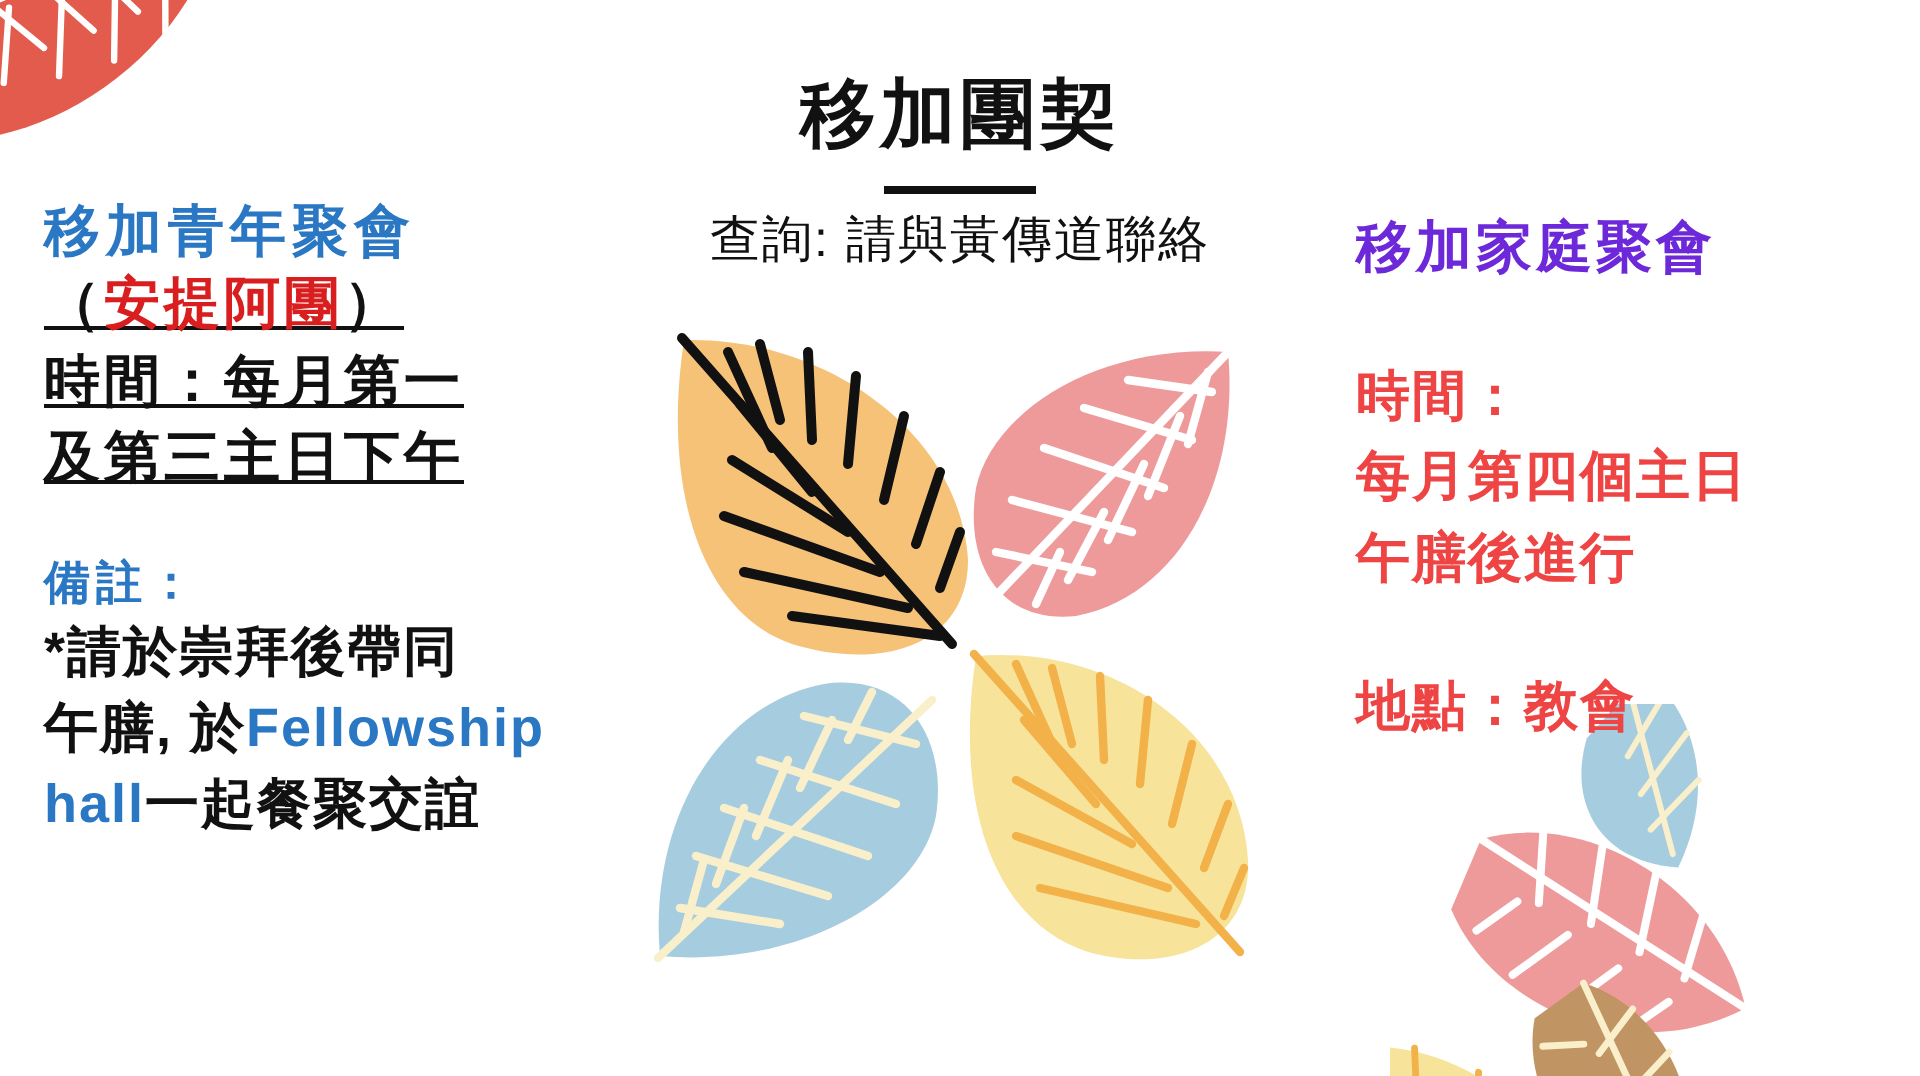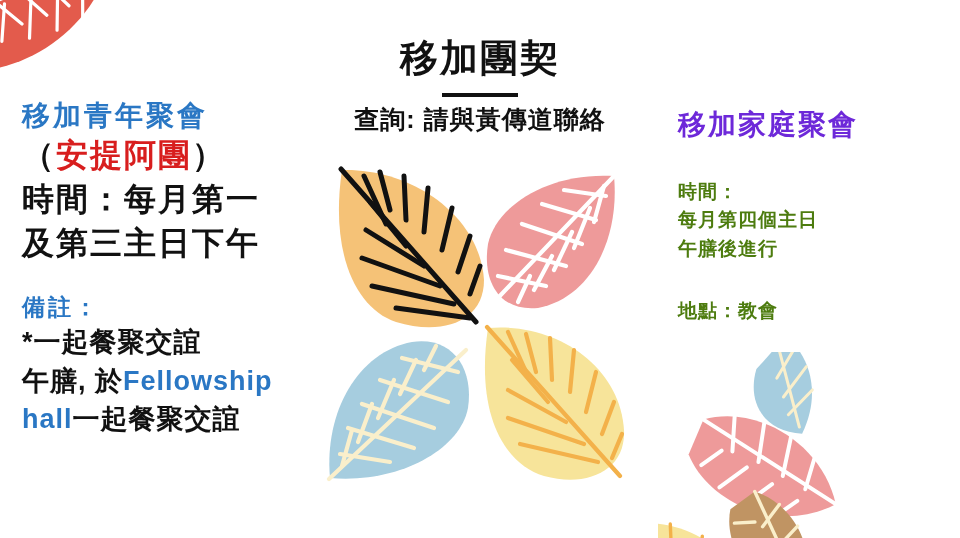--- a/index.html
+++ b/index.html
@@ -7,20 +7,21 @@
     padding: 0;
     background: #ffffff;
   }
   #slide {
     position: relative;
     width: 868px;
     height: 538px;
     background: #ffffff;
     overflow: hidden;
     font-family: "Liberation Sans", sans-serif;
+    padding-left: 37px;
   }
 
   
   .corner-art {
     position: absolute;
     pointer-events: none;
   }
   #corner-top-left { left: -58px; top: -72px; width: 230px; height: 200px; }
   #corner-bottom-right { right: -40px; bottom: -54px; width: 250px; height: 240px; }
 
@@ -50,46 +51,47 @@
     margin: 0;
   }
   #title-divider {
     width: 76px;
     height: 4px;
     background: #111111;
     margin: 13px auto 6px auto;
   }
   #title-subtitle {
     font-size: 25px;
-    font-weight: bold;
+    font-weight: normal;
     color: #111111;
     letter-spacing: 1px;
     white-space: nowrap;
   }
 
   
   #left-column {
     position: absolute;
     left: 22px;
     top: 98px;
     width: 300px;
   }
   #left-heading {
     font-size: 28px;
     font-weight: bold;
     color: #2A77C4;
     letter-spacing: 3px;
     line-height: 1.25;
   }
   .left-body {
-    font-size: 32px;
+    font-size: 28px;
     font-weight: bold;
     color: #111111;
     letter-spacing: 2px;
     line-height: 1.38;
+    text-decoration: underline;
   }
   #left-subheading-inner { color: #D81E1E; }
   #left-note-heading {
     font-size: 23px;
     font-weight: bold;
     color: #2A77C4;
     letter-spacing: 3px;
     margin-top: 28px;
     line-height: 1.3;
   }
@@ -111,23 +113,23 @@
   }
   #right-heading {
     font-size: 28px;
     font-weight: bold;
     color: #6d28d9;
     letter-spacing: 2px;
     line-height: 1.2;
     font-family: "Liberation Serif", serif;
   }
   .right-body {
-    font-size: 19px;
-    font-weight: bold;
-    color: #4d7c0f;
+    font-size: 27px;
+    font-weight: bold;
+    color: #ef4444;
     letter-spacing: 1px;
     line-height: 1.5;
     font-family: Liberation Serif, serif;
   }
   #right-time-block { margin-top: 36px; }
   #right-location-block { margin-top: 34px; }
 </style>
 </head>
 <body>
 
@@ -303,21 +305,21 @@
     <div class="left-body">
       <span id="left-subheading-paren-open">（</span><span id="left-subheading-inner">安提阿團</span><span id="left-subheading-paren-close">）</span>
     </div>
 
     <div class="left-body">時間：每月第一</div>
     <div class="left-body">及第三主日下午</div>
 
     <div id="left-note-heading">備註：</div>
 
     <div id="left-note-body">
-      <div>*一起餐聚交誼</div>
+      <div>*請於崇拜後帶同</div>
       <div><span>午膳, 於</span><span class="accent-blue">Fellowship</span></div>
       <div><span class="accent-blue">hall</span><span>一起餐聚交誼</span></div>
     </div>
   </div>
 
   <div id="right-column">
     <div id="right-heading">移加家庭聚會</div>
 
     <div id="right-time-block">
       <div class="right-body">時間：</div>

